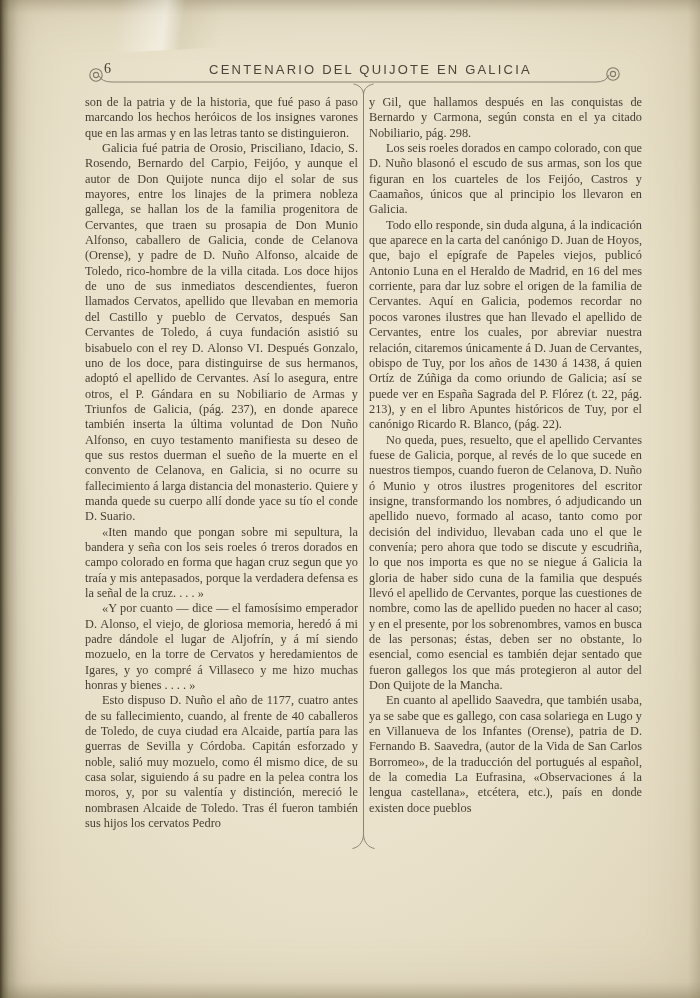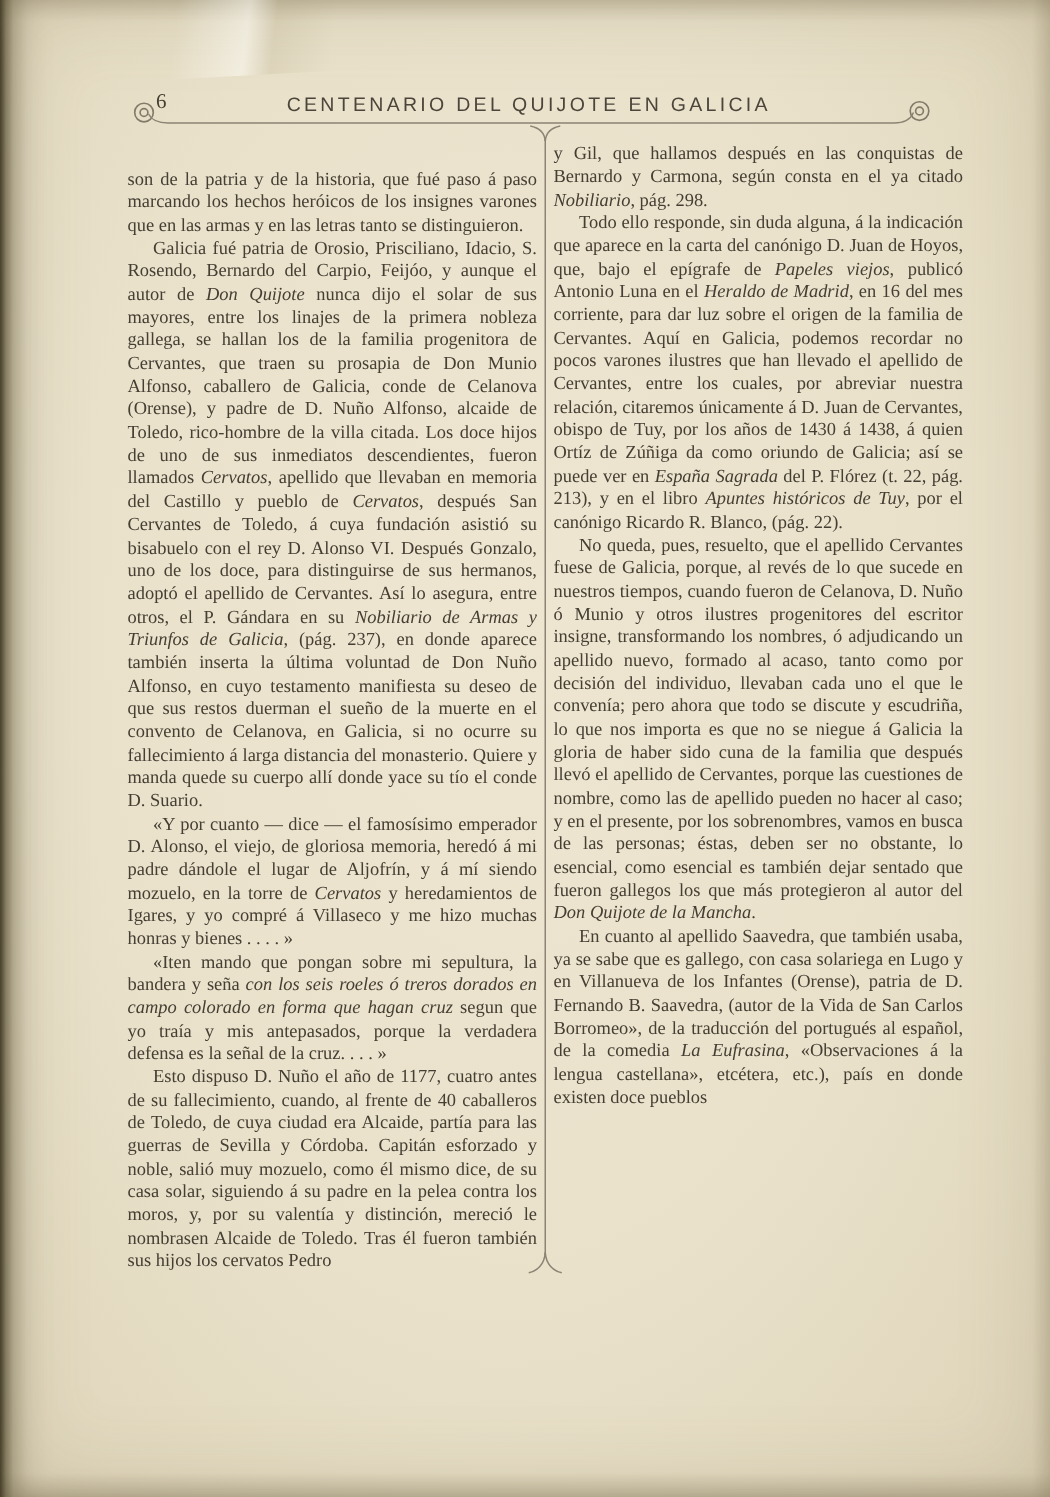--- a/index.html
+++ b/index.html
@@ -18,40 +18,40 @@
   #sheet::before{
     content:"";position:absolute;left:40px;top:-10px;width:260px;height:60px;
     background:linear-gradient(100deg, rgba(255,255,255,0) 30%, rgba(255,255,252,.45) 48%, rgba(170,158,125,.18) 55%, rgba(255,255,255,0) 70%);
     transform:rotate(-3deg);pointer-events:none;
   }
   .hdr-num{
     position:absolute;left:104px;top:61px;font-size:14px;color:var(--ink,#453e33);
     font-family:"Liberation Serif", serif;
   }
   .hdr-title{
-    position:absolute;left:90px;top:62px;width:525px;text-align:center;
+    position:absolute;left:108px;top:62px;width:525px;text-align:center;
     font-family:"Liberation Sans", sans-serif;font-size:13px;letter-spacing:2.2px;
     color:#4c453b;white-space:nowrap;
   }
   .ornament{position:absolute;width:16px;height:16px;}
   .ornament.left{left:88px;top:67px;}
   .ornament.right{left:605px;top:66px;}
   .ornament circle{fill:none;stroke:#847a69;stroke-width:1.1;}
   svg.overlay{position:absolute;left:0;top:0;pointer-events:none;}
   .ln{fill:none;stroke:var(--rule,#8d8374);stroke-width:1;}
   .col{
     position:absolute;top:95px;width:273px;height:768px;overflow:hidden;
     font-size:12.3px;line-height:15.35px;color:var(--ink,#453e33);
     text-align:justify;
   }
-  .col.left{left:85px;margin-top:17px;}
+  .col.left{left:85px;}
   .col.right{left:369px;}
   .para{margin:0;}
   .para.indent{text-indent:17px;}
-  .it{font-style:italic;}
+  .it{}
 </style>
 </head>
 <body>
 
 <div id="sheet">
 
   <svg class="ornament left" viewBox="0 0 16 16">
     <circle cx="8" cy="8" r="6.2"></circle>
       <circle cx="8" cy="8" r="2.6"></circle>
   </svg>
@@ -72,24 +72,25 @@
       <path class="ln" d="M 363.5 94 C 363 88 358.5 85 353.5 84"></path>
       <path class="ln" d="M 363.5 94 C 364 88 368.5 85 373.5 84"></path>
       <path class="ln" d="M 363.5 835 C 363 843 358 847.5 352.5 848.5"></path>
       <path class="ln" d="M 363.5 835 C 364 843 369 847.5 374.5 848.5"></path>
     </g>
   </svg>
 
   <div class="col left">
       <p class="para"><span>son de la patria y de la historia, que fué paso á paso marcando los hechos heróicos de los insignes varones que en las armas y en las letras tanto se distinguieron.</span></p>
       <p class="para indent"><span>Galicia fué patria de Orosio, Prisciliano, Idacio, S. Rosendo, Bernardo del Carpio, Feijóo, y aunque el autor de </span><span class="it">Don Quijote</span><span> nunca dijo el solar de sus mayores, entre los linajes de la primera nobleza gallega, se hallan los de la familia progenitora de Cervantes, que traen su prosapia de Don Munio Alfonso, caballero de Galicia, conde de Celanova (Orense), y padre de D. Nuño Alfonso, alcaide de Toledo, rico-hombre de la villa citada. Los doce hijos de uno de sus inmediatos descendientes, fueron llamados </span><span class="it">Cervatos</span><span>, apellido que llevaban en memoria del Castillo y pueblo de </span><span class="it">Cervatos</span><span>, después San Cervantes de Toledo, á cuya fundación asistió su bisabuelo con el rey D. Alonso VI. Después Gonzalo, uno de los doce, para distinguirse de sus hermanos, adoptó el apellido de Cervantes. Así lo asegura, entre otros, el P. Gándara en su </span><span class="it">Nobiliario de Armas y Triunfos de Galicia</span><span>, (pág. 237), en donde aparece también inserta la última voluntad de Don Nuño Alfonso, en cuyo testamento manifiesta su deseo de que sus restos duerman el sueño de la muerte en el convento de Celanova, en Galicia, si no ocurre su fallecimiento á larga distancia del monasterio. Quiere y manda quede su cuerpo allí donde yace su tío el conde D. Suario.</span></p>
+      <p class="para indent"><span>«Iten mando que pongan sobre mi sepultura, la bandera y seña </span><span class="it">con los seis roeles ó treros dorados en campo colorado en forma que hagan cruz</span><span> segun que yo traía y mis antepasados, porque la verdadera defensa es la señal de la cruz. . . . »</span></p>
       <p class="para indent"><span>«Y por cuanto — dice — el famosísimo emperador D. Alonso, el viejo, de gloriosa memoria, heredó á mi padre dándole el lugar de Aljofrín, y á mí siendo mozuelo, en la torre de </span><span class="it">Cervatos</span><span> y heredamientos de Igares, y yo compré á Villaseco y me hizo muchas honras y bienes . . . . »</span></p>
-      <p class="para indent"><span>«Iten mando que pongan sobre mi sepultura, la bandera y seña </span><span class="it">con los seis roeles ó treros dorados en campo colorado en forma que hagan cruz</span><span> segun que yo traía y mis antepasados, porque la verdadera defensa es la señal de la cruz. . . . »</span></p>
       <p class="para indent"><span>Esto dispuso D. Nuño el año de 1177, cuatro antes de su fallecimiento, cuando, al frente de 40 caballeros de Toledo, de cuya ciudad era Alcaide, partía para las guerras de Sevilla y Córdoba. Capitán esforzado y noble, salió muy mozuelo, como él mismo dice, de su casa solar, siguiendo á su padre en la pelea contra los moros, y, por su valentía y distinción, mereció le nombrasen Alcaide de Toledo. Tras él fueron también sus hijos los cervatos Pedro</span></p>
     </div>
   <div class="col right">
       <p class="para"><span>y Gil, que hallamos después en las conquistas de Bernardo y Carmona, según consta en el ya citado </span><span class="it">Nobiliario</span><span>, pág. 298.</span></p>
+      <p class="para indent"><span>Los seis roeles dorados en campo colorado, con que D. Nuño blasonó el escudo de sus armas, son los que figuran en los cuarteles de los Feijóo, Castros y Caamaños, únicos que al principio los llevaron en Galicia.</span></p>
       <p class="para indent"><span>Todo ello responde, sin duda alguna, á la indicación que aparece en la carta del canónigo D. Juan de Hoyos, que, bajo el epígrafe de </span><span class="it">Papeles viejos</span><span>, publicó Antonio Luna en el </span><span class="it">Heraldo de Madrid</span><span>, en 16 del mes corriente, para dar luz sobre el origen de la familia de Cervantes. Aquí en Galicia, podemos recordar no pocos varones ilustres que han llevado el apellido de Cervantes, entre los cuales, por abreviar nuestra relación, citaremos únicamente á D. Juan de Cervantes, obispo de Tuy, por los años de 1430 á 1438, á quien Ortíz de Zúñiga da como oriundo de Galicia; así se puede ver en </span><span class="it">España Sagrada</span><span> del P. Flórez (t. 22, pág. 213), y en el libro </span><span class="it">Apuntes históricos de Tuy</span><span>, por el canónigo Ricardo R. Blanco, (pág. 22).</span></p>
       <p class="para indent"><span>No queda, pues, resuelto, que el apellido Cervantes fuese de Galicia, porque, al revés de lo que sucede en nuestros tiempos, cuando fueron de Celanova, D. Nuño ó Munio y otros ilustres progenitores del escritor insigne, transformando los nombres, ó adjudicando un apellido nuevo, formado al acaso, tanto como por decisión del individuo, llevaban cada uno el que le convenía; pero ahora que todo se discute y escudriña, lo que nos importa es que no se niegue á Galicia la gloria de haber sido cuna de la familia que después llevó el apellido de Cervantes, porque las cuestiones de nombre, como las de apellido pueden no hacer al caso; y en el presente, por los sobrenombres, vamos en busca de las personas; éstas, deben ser no obstante, lo esencial, como esencial es también dejar sentado que fueron gallegos los que más protegieron al autor del </span><span class="it">Don Quijote de la Mancha</span><span>.</span></p>
       <p class="para indent"><span>En cuanto al apellido Saavedra, que también usaba, ya se sabe que es gallego, con casa solariega en Lugo y en Villanueva de los Infantes (Orense), patria de D. Fernando B. Saavedra, (autor de la Vida de San Carlos Borromeo», de la traducción del portugués al español, de la comedia </span><span class="it">La Eufrasina</span><span>, «Observaciones á la lengua castellana», etcétera, etc.), país en donde existen doce pueblos</span></p>
     </div>
 
 </div>
 
 </body></html>

